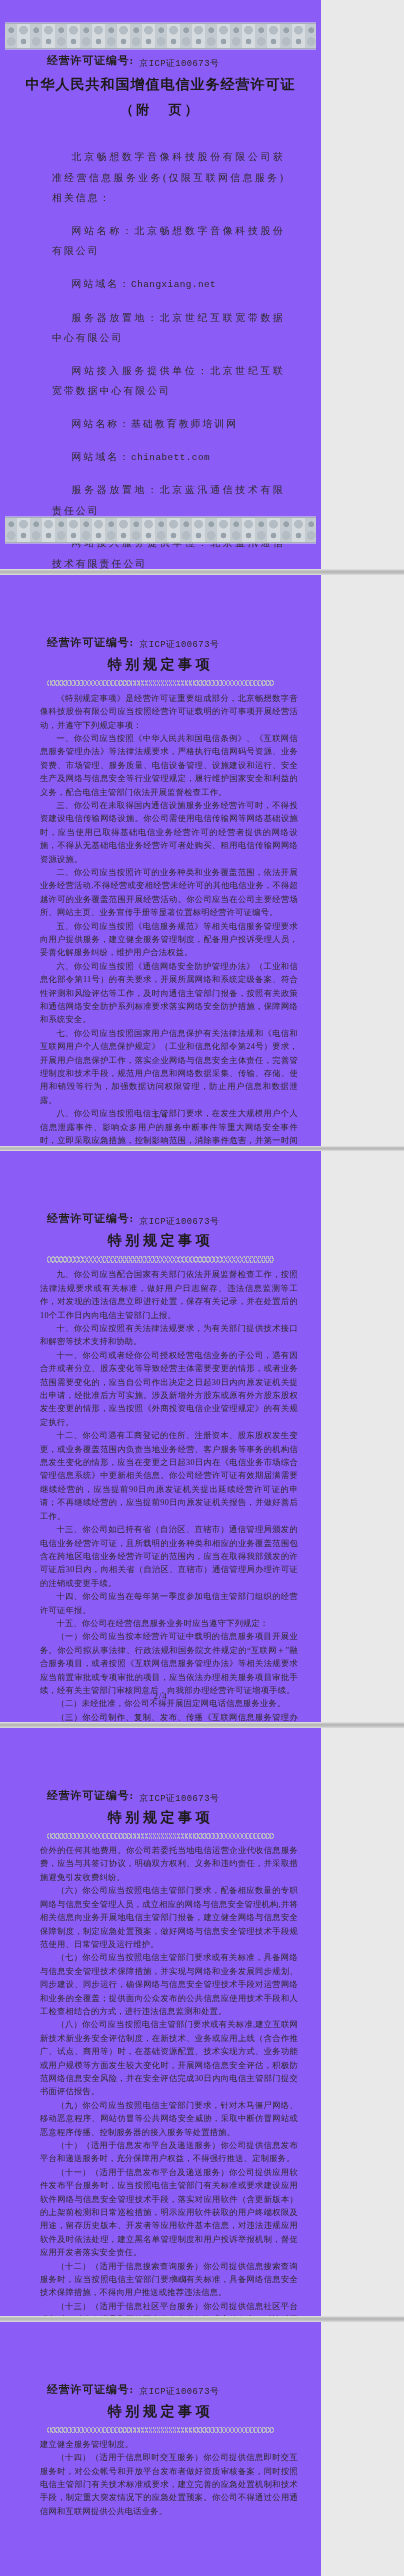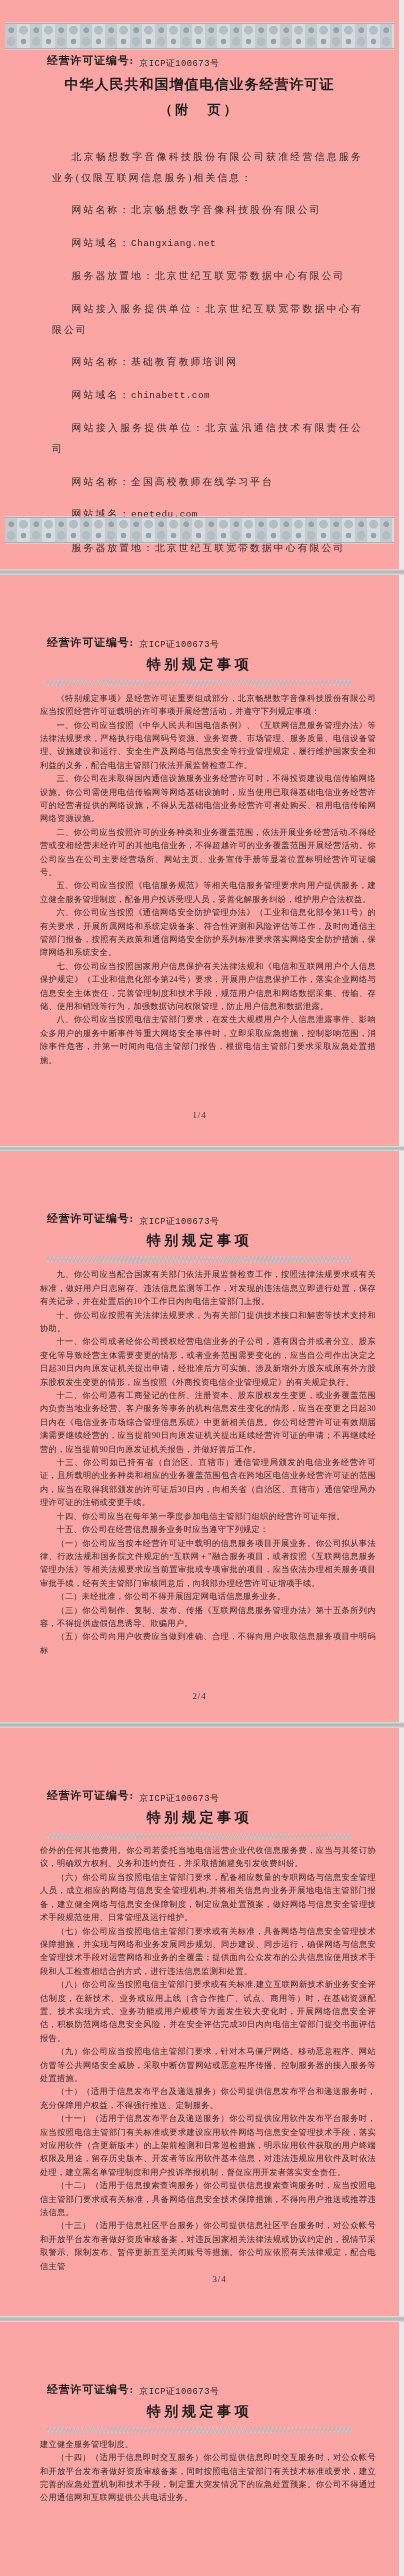--- a/index.html
+++ b/index.html
@@ -5,22 +5,22 @@
   html,body{margin:0;padding:0;}
   body{
     width:405px;
     background:#e9e9e9;
     font-family:"Liberation Serif","DejaVu Serif",serif;
     color:#2d2b29;
   }
   .viewer{width:405px;}
   .page{
     position:relative;
-    width:399px;
-    background:#fca5a5;
+    width:321px;
+    background:#8b5cf6;
     overflow:hidden;
   }
   .page-1{height:569px;}
   .page-2{height:571px;}
   .page-3{height:571px;}
   .page-4{height:588px;}
   .page-5{height:551px;}
   .page-separator{
     height:5.7px;
     background:linear-gradient(180deg,#e2e2e2 0%,#b3b3b3 45%,#c9c9c9 80%,#dedede 100%);
@@ -132,20 +132,21 @@
           <p class="entry mono"><span class="entry-label">网站域名：</span><span class="entry-value">Changxiang.net</span></p>
 
           <p class="entry"><span class="entry-label">服务器放置地：</span><span class="entry-value">北京世纪互联宽带数据中心有限公司</span></p>
 
           <p class="entry"><span class="entry-label">网站接入服务提供单位：</span><span class="entry-value">北京世纪互联宽带数据中心有限公司</span></p>
 
           <p class="entry"><span class="entry-label">网站名称：</span><span class="entry-value">基础教育教师培训网</span></p>
 
           <p class="entry mono"><span class="entry-label">网站域名：</span><span class="entry-value">chinabett.com</span></p>
 
+          <p class="entry"><span class="entry-label">服务器放置地：</span><span class="entry-value">北京蓝汛通信技术有限责任公司</span></p>
 
           <p class="entry"><span class="entry-label">网站接入服务提供单位：</span><span class="entry-value">北京蓝汛通信技术有限责任公司</span></p>
 
           <p class="entry"><span class="entry-label">网站名称：</span><span class="entry-value">全国高校教师在线学习平台</span></p>
 
           <p class="entry mono"><span class="entry-label">网站域名：</span><span class="entry-value">enetedu.com</span></p>
 
           <p class="entry"><span class="entry-label">服务器放置地：</span><span class="entry-value">北京世纪互联宽带数据中心有限公司</span></p>
 
           <p class="entry"><span class="entry-label">网站接入服务提供单位：</span><span class="entry-value">北京世纪互联宽带数据中心有限公司</span></p>

